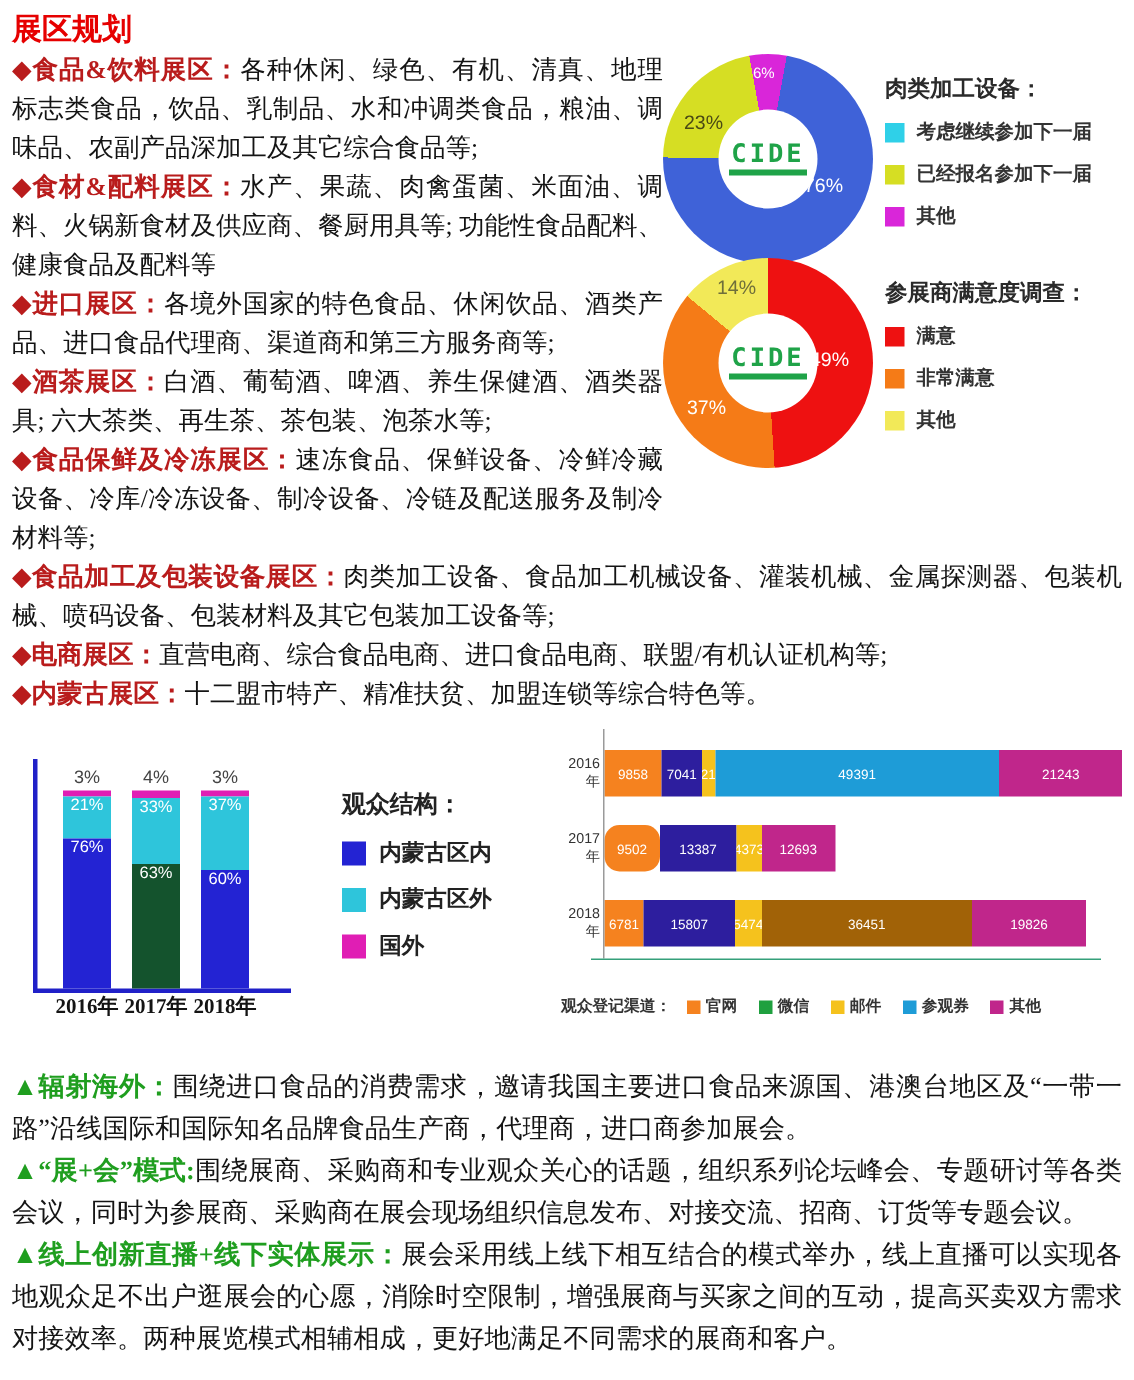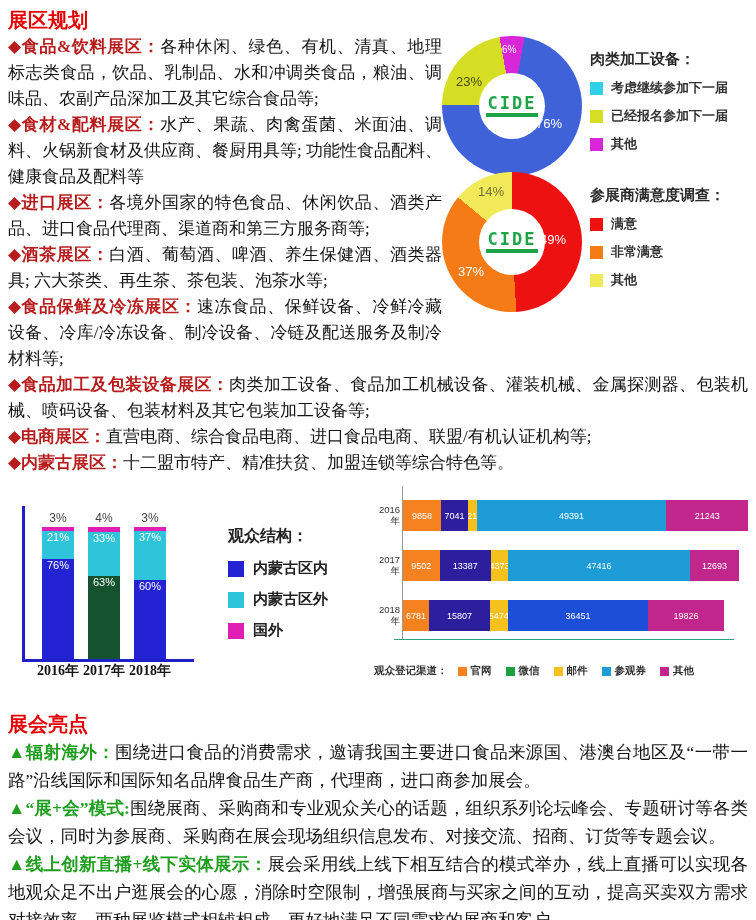--- a/index.html
+++ b/index.html
@@ -221,50 +221,47 @@
                 <span class="hval">49391</span>
               </div>
               <div class="hseg" style="width: 81.6581px; background-color: rgb(192, 38, 139);">
                 <span class="hval">21243</span>
               </div>
             </div>
           </div>
           <div class="hrow">
             <div class="hcat">2017年</div>
             <div class="hbar">
-              <div class="hseg" style="width: 36.5257px; background-color: rgb(245, 130, 31);">
+              <div class="hseg" style="width: 36.5257px; background-color: rgb(245, 130, 31); border-radius: 10px;">
                 <span class="hval">9502</span>
               </div>
               <div class="hseg" style="width: 51.4596px; background-color: rgb(45, 30, 158);">
                 <span class="hval">13387</span>
               </div>
               <div class="hseg" style="width: 16.8098px; background-color: rgb(245, 194, 29);">
                 <span class="hval">4373</span>
-              </div>
-              <div class="hseg" style="width: 182.267px; background-color: rgb(30, 156, 215);">
-                <span class="hval">47416</span>
               </div>
               <div class="hseg" style="width: 48.7919px; background-color: rgb(192, 38, 139);">
                 <span class="hval">12693</span>
               </div>
             </div>
           </div>
           <div class="hrow">
             <div class="hcat">2018年</div>
             <div class="hbar">
               <div class="hseg" style="width: 26.0662px; background-color: rgb(245, 130, 31);">
                 <span class="hval">6781</span>
               </div>
               <div class="hseg" style="width: 60.7621px; background-color: rgb(45, 30, 158);">
                 <span class="hval">15807</span>
               </div>
               <div class="hseg" style="width: 18px; background-color: rgb(245, 194, 29);">
                 <span class="hval">5474</span>
               </div>
-              <div class="hseg" style="width: 140.118px; background-color: #1d4ed8;">
+              <div class="hseg" style="width: 140.118px; background-color: #a16207;">
                 <span class="hval">36451</span>
               </div>
               <div class="hseg" style="width: 76.2111px; background-color: rgb(192, 38, 139);">
                 <span class="hval">19826</span>
               </div>
             </div>
           </div>
         </div>
       <div class="hlegend">
         <span class="hlegend-title">观众登记渠道：</span>
@@ -286,19 +283,18 @@
         </span>
         <span class="hl-item">
           <span class="hl-swatch" style="background-color: rgb(192, 38, 139);"></span>
           <span>其他</span>
         </span>
       </div>
     </div>
   </div>
 
   <div class="highlights">
-    <div class="sec-title">展会亮点</div>
     <p><span class="hl-label">▲辐射海外：</span><span>围绕进口食品的消费需求，邀请我国主要进口食品来源国、港澳台地区及“一带一路”沿线国际和国际知名品牌食品生产商，代理商，进口商参加展会。</span></p>
     <p><span class="hl-label">▲“展+会”模式:</span><span>围绕展商、采购商和专业观众关心的话题，组织系列论坛峰会、专题研讨等各类会议，同时为参展商、采购商在展会现场组织信息发布、对接交流、招商、订货等专题会议。</span></p>
     <p><span class="hl-label">▲线上创新直播+线下实体展示：</span><span>展会采用线上线下相互结合的模式举办，线上直播可以实现各地观众足不出户逛展会的心愿，消除时空限制，增强展商与买家之间的互动，提高买卖双方需求对接效率。两种展览模式相辅相成，更好地满足不同需求的展商和客户。</span></p>
   </div>
 
 </div>
 
 </body></html>

